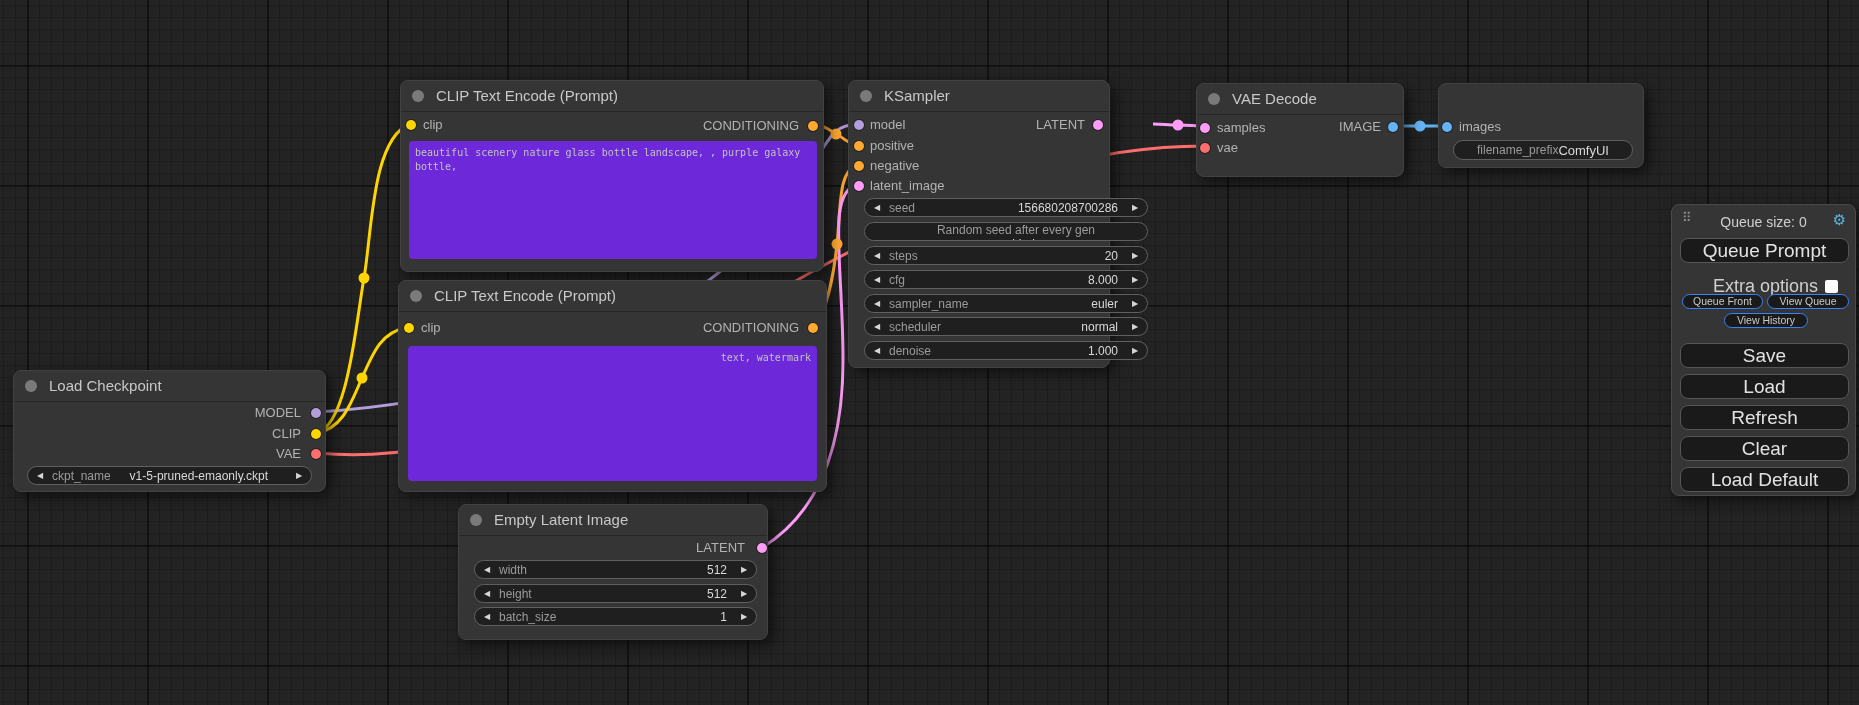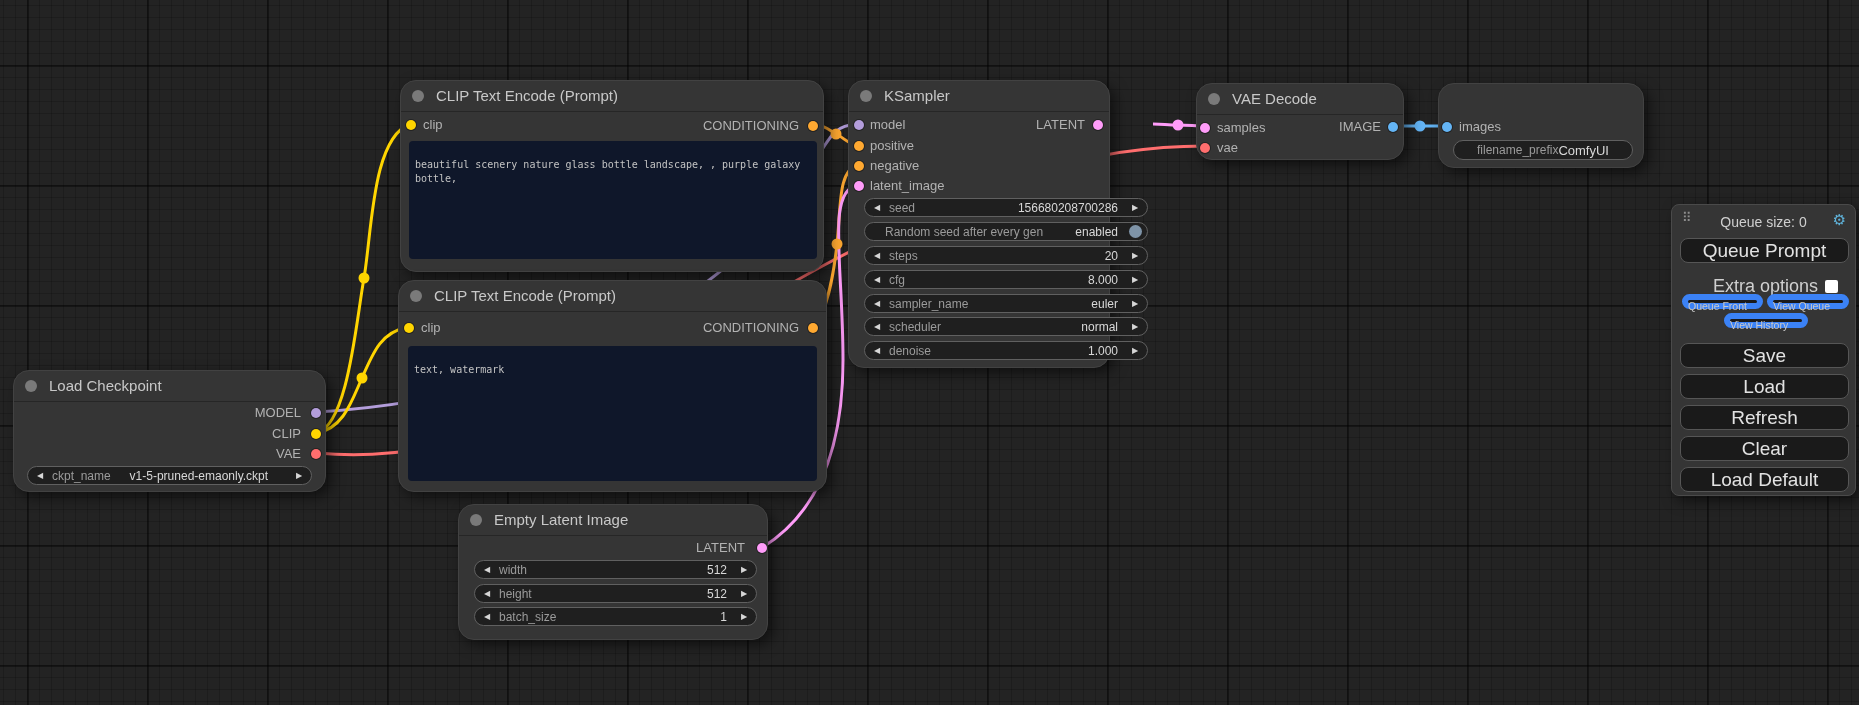--- a/index.html
+++ b/index.html
@@ -9,52 +9,52 @@
     background-color:#232323;
     background-image:
       linear-gradient(rgba(0,0,0,.40) 2px,transparent 2px),
       linear-gradient(90deg,rgba(0,0,0,.40) 2px,transparent 2px),
       linear-gradient(rgba(0,0,0,.16) 1px,transparent 1px),
       linear-gradient(90deg,rgba(0,0,0,.16) 1px,transparent 1px);
     background-size:120px 120px,120px 120px,12px 12px,12px 12px;
     background-position:27px 65px,27px 65px,3px 5px,3px 5px;
   }
   #wires{position:absolute;left:0;top:0;width:1859px;height:705px;}
-  .node{position:absolute;background:#353535;border:1px solid #424242;border-radius:16px;
+  .node{position:absolute;background:#353535;border:1px solid #424242;border-radius:8px;
         box-shadow:5px 5px 14px rgba(0,0,0,.55);box-sizing:border-box;}
   .ntitle{position:relative;height:30px;line-height:30px;font-size:15px;color:#c8c8c8;
           padding-left:35px;border-bottom:1px solid rgba(0,0,0,.28);white-space:nowrap;overflow:hidden;}
   .tdot{position:absolute;left:11px;top:9px;width:12px;height:12px;border-radius:50%;background:#7a7a7a;}
   .plabel{position:absolute;font-size:13px;line-height:16px;color:#b2b2b2;white-space:nowrap;}
   .pdot{position:absolute;width:10px;height:10px;border-radius:50%;box-shadow:0 0 0 1px rgba(25,25,25,.65);}
   .widget{position:absolute;height:19px;background:#1f1f1f;border:1px solid #606060;border-radius:10px;
           display:flex;align-items:center;font-size:12px;color:#c8c8c8;box-sizing:border-box;overflow:hidden;}
   .warr{width:24px;text-align:center;font-size:8px;color:#d6d6d6;flex:none;}
   .wlabel{color:#9b9b9b;flex:none;white-space:nowrap;}
   .wvalue{flex:1;text-align:right;padding-right:5px;color:#d8d8d8;white-space:nowrap;}
   .wvalue.center{text-align:center;padding-right:0;}
-  .widget.toggle{padding-left:20px;}
+  .widget.toggle{padding-left:20px;flex-direction:column;}
   .widget.centerpill{justify-content:center;}
   .widget.centerpill .wlabel{margin-right:0;}
   .widget.centerpill .wvalue{flex:none;padding-right:0;font-size:13px;}
   .toggle-circle{width:13px;height:13px;border-radius:50%;flex:none;margin:0 5px 0 6px;}
-  .prompt{position:absolute;background:#0f172a;border-radius:4px;color:#c3c3c3;
+  .prompt{position:absolute;background:#6d28d9;border-radius:4px;color:#c3c3c3;
           font-family:"DejaVu Sans Mono",monospace;font-size:10px;line-height:14px;
-          padding:17px 6px;box-sizing:border-box;white-space:pre-wrap;overflow:hidden;}
+          padding:5px 6px;box-sizing:border-box;white-space:pre-wrap;overflow:hidden;}
   
   #menu{position:absolute;left:1671px;top:204px;width:185px;height:292px;background:#353535;
         border:1px solid #4a4a4a;border-radius:8px;box-shadow:5px 5px 14px rgba(0,0,0,.55);box-sizing:border-box;}
   .mtop{position:absolute;top:9px;left:0;width:100%;text-align:center;font-size:14px;color:#cfcfcf;}
   .mhandle{position:absolute;left:10px;top:6px;font-size:13px;color:#8d8d8d;line-height:13px;}
   .mgear{position:absolute;right:9px;top:7px;font-size:15px;line-height:15px;}
   .mbtn{position:absolute;left:8px;width:169px;height:25px;background:#1a1a1a;border:1px solid #565656;
         border-radius:8px;color:#e2e2e2;font-size:19px;line-height:23px;text-align:center;box-sizing:border-box;
         font-family:"Liberation Sans",sans-serif;}
-  .sbtn{position:absolute;height:15px;background:#1a1a1a;border:6px solid #3b82f6;border-radius:8px;
-        color:#c9c9c9;font-size:10.5px;line-height:13px;box-sizing:border-box;}
+  .sbtn{position:absolute;height:15px;background:#1a1a1a;border:1px solid #3b82f6;border-radius:8px;
+        color:#c9c9c9;font-size:10.5px;line-height:13px;text-align:center;box-sizing:border-box;}
   .extra-row{position:absolute;top:71px;left:12px;width:100%;display:flex;justify-content:center;
              align-items:center;font-size:18px;color:#cfcfcf;}
   .mcheck{width:13px;height:13px;background:#ffffff;border-radius:2px;margin-left:7px;}
 </style>
 </head>
 <body>
 
 <div id="canvas">
 
   <svg id="wires">
@@ -108,21 +108,21 @@
 
   <div class="node" style="left:398px;top:280px;width:429px;height:212px;">
     <div class="ntitle">
       <span class="tdot"></span>
       <span>CLIP Text Encode (Prompt)</span>
     </div>
     <span class="pdot" style="left: 5px; top: 42px; background-color: rgb(255, 213, 0);"></span>
     <span class="plabel" style="left:22px;top:39px;">clip</span>
     <span class="plabel" style="right:27px;top:39px;">CONDITIONING</span>
     <span class="pdot" style="right: 8px; top: 42px; background-color: rgb(255, 169, 49);"></span>
-    <div class="prompt" style="left:9px;top:65px;width:409px;height:135px;">text, watermark</div>
+    <div class="prompt" style="left:9px;top:65px;width:409px;height:135px;text-align:right;">text, watermark</div>
   </div>
 
   <div class="node" style="left:458px;top:504px;width:310px;height:136px;">
     <div class="ntitle">
       <span class="tdot"></span>
       <span>Empty Latent Image</span>
     </div>
     <span class="plabel" style="right:22px;top:35px;">LATENT</span>
     <span class="pdot" style="right: 0px; top: 38px; background-color: rgb(255, 156, 249);"></span>
     <div class="widget" style="left:15px;top:55px;width:283px;">
@@ -197,21 +197,21 @@
       <span class="warr">▶</span>
     </div>
     <div class="widget" style="left:15px;top:260px;width:284px;">
       <span class="warr">◀</span>
       <span class="wlabel">denoise</span>
       <span class="wvalue">1.000</span>
       <span class="warr">▶</span>
     </div>
   </div>
 
-  <div class="node" style="left:1196px;top:83px;width:208px;height:77px;">
+  <div class="node" style="left:1196px;top:83px;width:208px;height:94px;">
     <div class="ntitle">
       <span class="tdot"></span>
       <span>VAE Decode</span>
     </div>
     <span class="pdot" style="left: 3px; top: 39px; background-color: rgb(255, 156, 249);"></span>
     <span class="plabel" style="left:20px;top:36px;">samples</span>
     <span class="pdot" style="left: 3px; top: 59px; background-color: rgb(255, 110, 110);"></span>
     <span class="plabel" style="left:20px;top:56px;">vae</span>
     <span class="plabel" style="right:22px;top:35px;">IMAGE</span>
     <span class="pdot" style="right: 5px; top: 38px; background-color: rgb(100, 181, 246);"></span>

